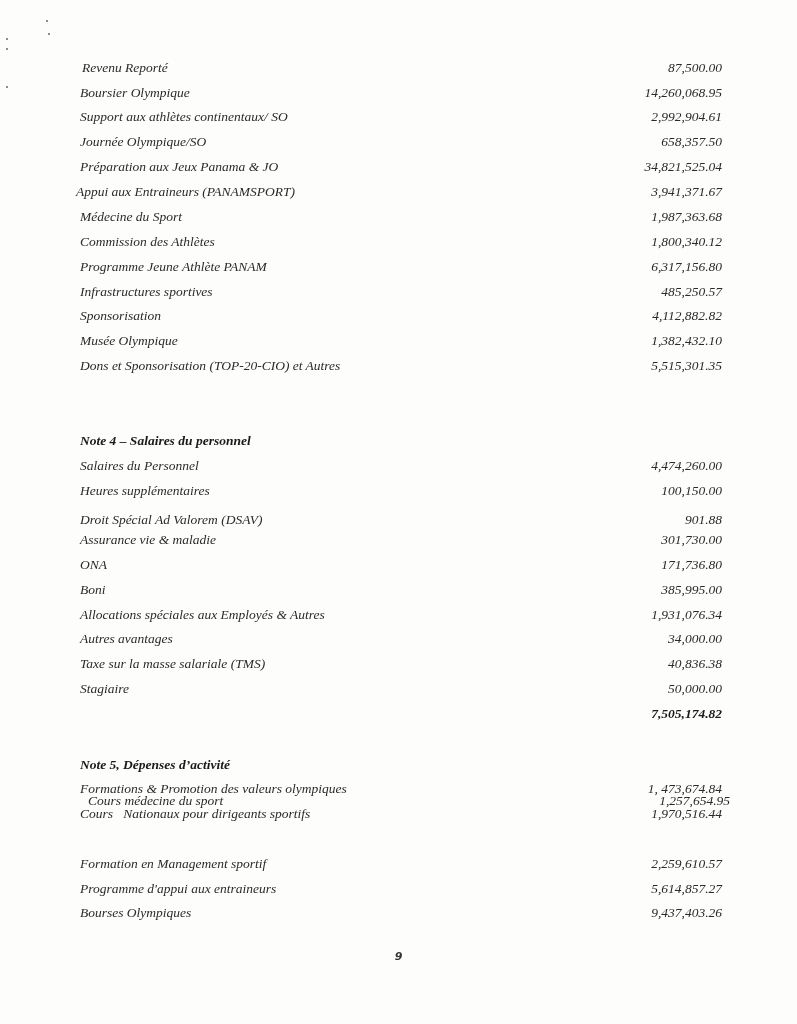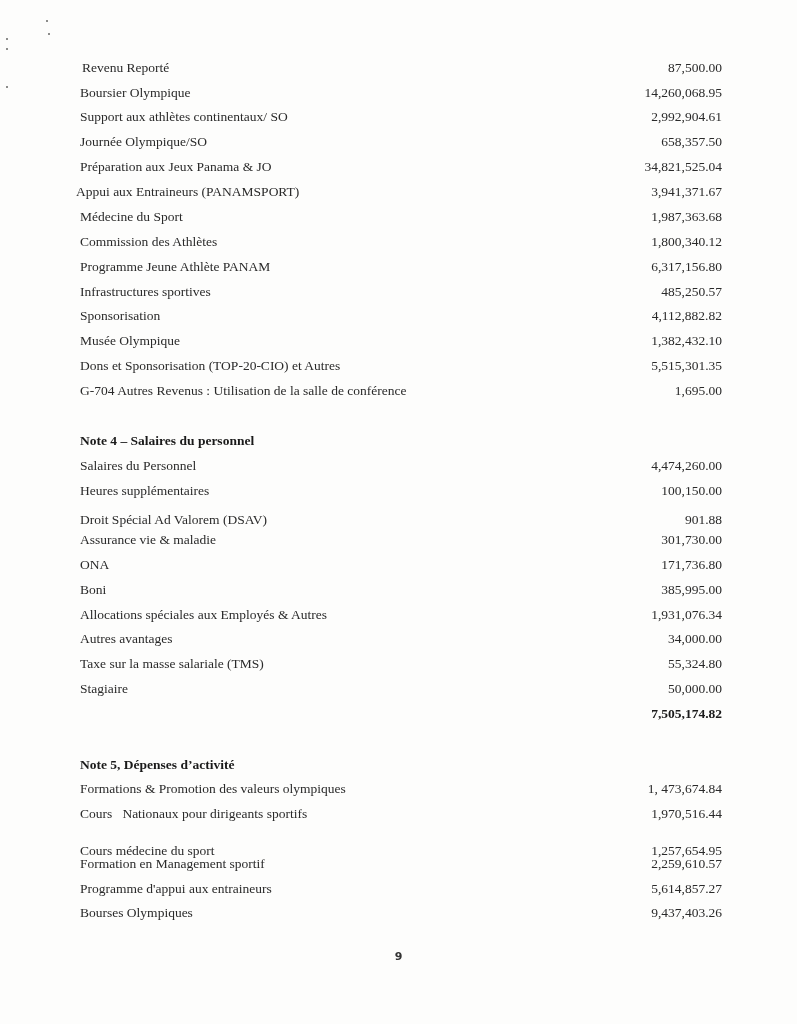--- a/index.html
+++ b/index.html
@@ -5,21 +5,21 @@
     html, body { margin: 0; padding: 0; }
     body {
       width: 797px; height: 1024px;
       background: #fdfdfc;
       position: relative;
       overflow: hidden;
       font-family: "Liberation Serif", "DejaVu Serif", serif;
       color: #2a2a2a;
       font-size: 13.5px;
     }
-    .page { position: absolute; left: 0; top: 0; width: 684px; height: 1024px; }
+    .page { position: absolute; left: 0; top: 0; width: 684px; height: 1024px; font-style: italic; }
     .row {
       position: absolute;
       left: 80px;
       width: 642px;
       height: 20px;
       line-height: 20px;
       display: flex;
       justify-content: space-between;
       white-space: pre;
     }
@@ -94,24 +94,20 @@
     <span class="value">4,112,882.82</span>
   </div>
   <div class="row" style="top:331px;">
     <span class="label">Musée Olympique</span>
     <span class="value">1,382,432.10</span>
   </div>
   <div class="row" style="top:356px;">
     <span class="label">Dons et Sponsorisation (TOP-20-CIO) et Autres</span>
     <span class="value">5,515,301.35</span>
   </div>
-  <div class="row" style="top:381px;">
-    <span class="label">G-704 Autres Revenus : Utilisation de la salle de conférence</span>
-    <span class="value">1,695.00</span>
-  </div>
 
   <div class="row heading" style="top:431px;">
     <span class="label">Note 4 – Salaires du personnel</span>
   </div>
   <div class="row" style="top:456px;">
     <span class="label">Salaires du Personnel</span>
     <span class="value">4,474,260.00</span>
   </div>
   <div class="row" style="top:481px;">
     <span class="label">Heures supplémentaires</span>
@@ -136,21 +132,21 @@
   <div class="row" style="top:605px;">
     <span class="label">Allocations spéciales aux Employés &amp; Autres</span>
     <span class="value">1,931,076.34</span>
   </div>
   <div class="row" style="top:629px;">
     <span class="label">Autres avantages</span>
     <span class="value">34,000.00</span>
   </div>
   <div class="row" style="top:654px;">
     <span class="label">Taxe sur la masse salariale (TMS)</span>
-    <span class="value">55,324.80</span>
+    <span class="value">40,836.38</span>
   </div>
   <div class="row" style="top:679px;">
     <span class="label">Stagiaire</span>
     <span class="value">50,000.00</span>
   </div>
   <div class="row total" style="top:704px;">
     <span class="label"></span>
     <span class="value">7,505,174.82</span>
   </div>
 
@@ -158,21 +154,21 @@
     <span class="label">Note 5, Dépenses d’activité</span>
   </div>
   <div class="row" style="top:779px;">
     <span class="label">Formations &amp; Promotion des valeurs olympiques</span>
     <span class="value">1, 473,674.84</span>
   </div>
   <div class="row" style="top:804px;gap:18px;">
     <span class="label">Cours   Nationaux pour dirigeants sportifs</span>
     <span class="value">1,970,516.44</span>
   </div>
-  <div class="row" style="top:841px;">
+  <div class="row" style="top:791px;margin-left:8px;">
     <span class="label">Cours médecine du sport</span>
     <span class="value">1,257,654.95</span>
   </div>
   <div class="row" style="top:854px;">
     <span class="label">Formation en Management sportif</span>
     <span class="value">2,259,610.57</span>
   </div>
   <div class="row" style="top:879px;">
     <span class="label">Programme d'appui aux entraineurs</span>
     <span class="value">5,614,857.27</span>

